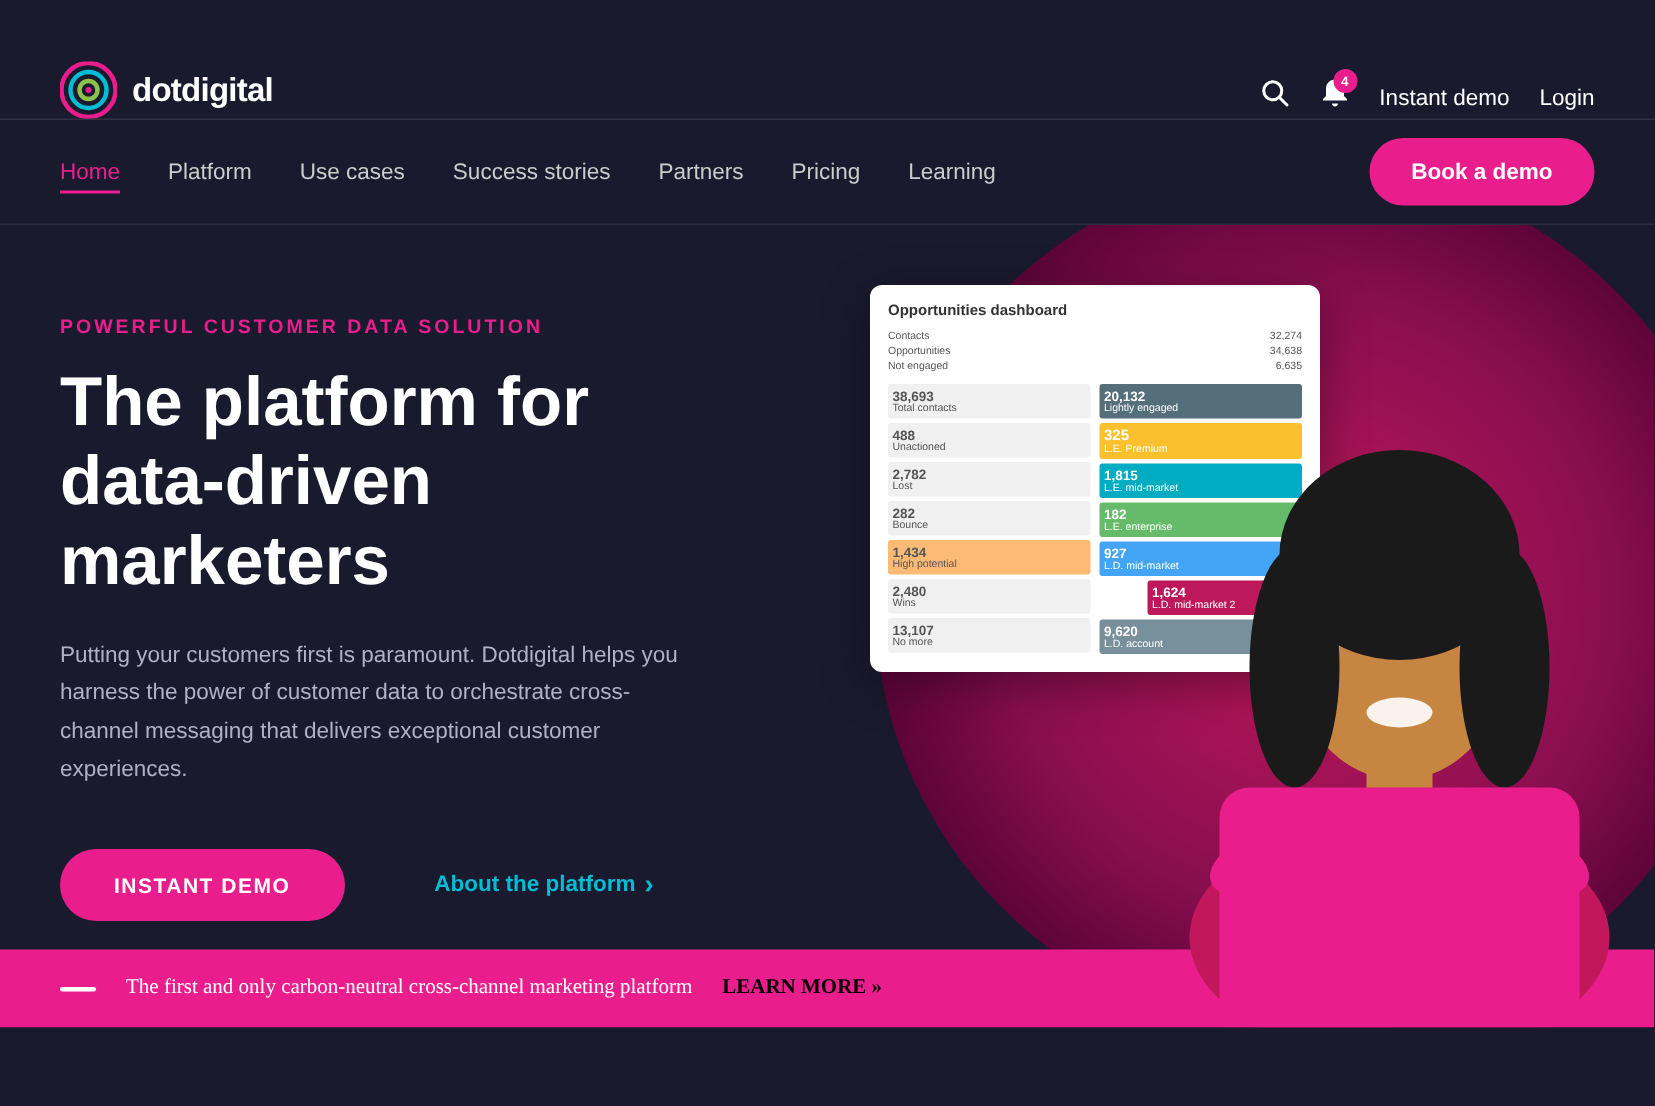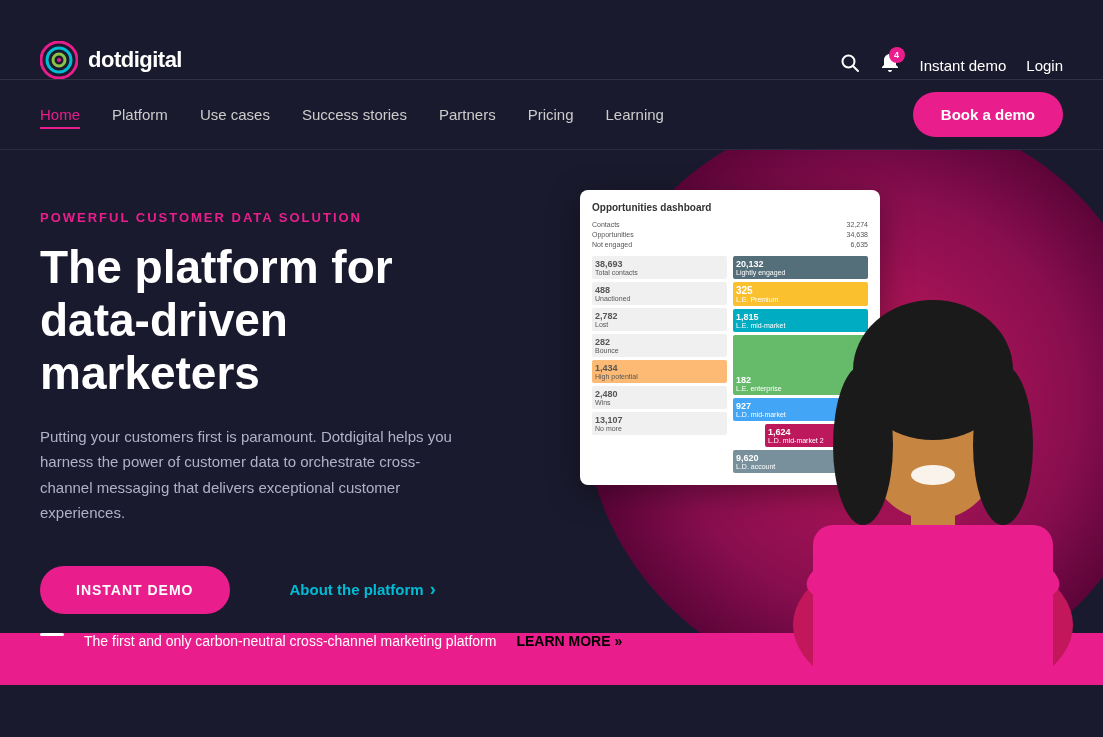--- a/index.html
+++ b/index.html
@@ -259,27 +259,28 @@
       height: 4px;
       background: rgba(255,255,255,0.3);
       border-radius: 50%;
     }
 
     
     .bottom-banner {
       background: #e91e8c;
       height: 52px;
       display: flex;
-      align-items: flex-start;
+      align-items: center;
       padding: 0 40px;
       gap: 20px;
       position: absolute;
       bottom: 0;
       left: 0;
       right: 0;
+      font-family: Liberation Serif, serif;
     }
     .banner-dash {
       width: 24px;
       height: 3px;
       background: #fff;
       border-radius: 2px;
     }
     .banner-text {
       color: #fff;
       font-size: 14px;
@@ -444,21 +445,21 @@
             </div>
           <div style="margin-bottom:3px; padding:3px; background:#fbc02d; border-radius:2px;">
               <div style="font-weight:bold;font-size:10px;">325</div>
               <div>L.E. Premium</div>
             </div>
           <div style="margin-bottom:3px; padding:3px; background:#00acc1; border-radius:2px;">
               <div style="font-weight:bold;font-size:9px;">1,815</div>
               <div>L.E. mid-market</div>
             </div>
           <div style="margin-bottom:3px; padding:3px; background:#66bb6a; border-radius:2px;">
-              <div style="font-weight:bold;font-size:9px;margin-top:37px;">182</div>
+              <div style="font-weight:bold;font-size:9px;">182</div>
               <div>L.E. enterprise</div>
             </div>
           <div style="margin-bottom:3px; padding:3px; background:#42a5f5; border-radius:2px;">
               <div style="font-weight:bold;font-size:9px;">927</div>
               <div>L.D. mid-market</div>
             </div>
           <div style="margin-bottom:3px; padding:3px; background:#be185d; border-radius:2px;margin-left:32px;">
               <div style="font-weight:bold;font-size:9px;">1,624</div>
               <div>L.D. mid-market 2</div>
             </div>

